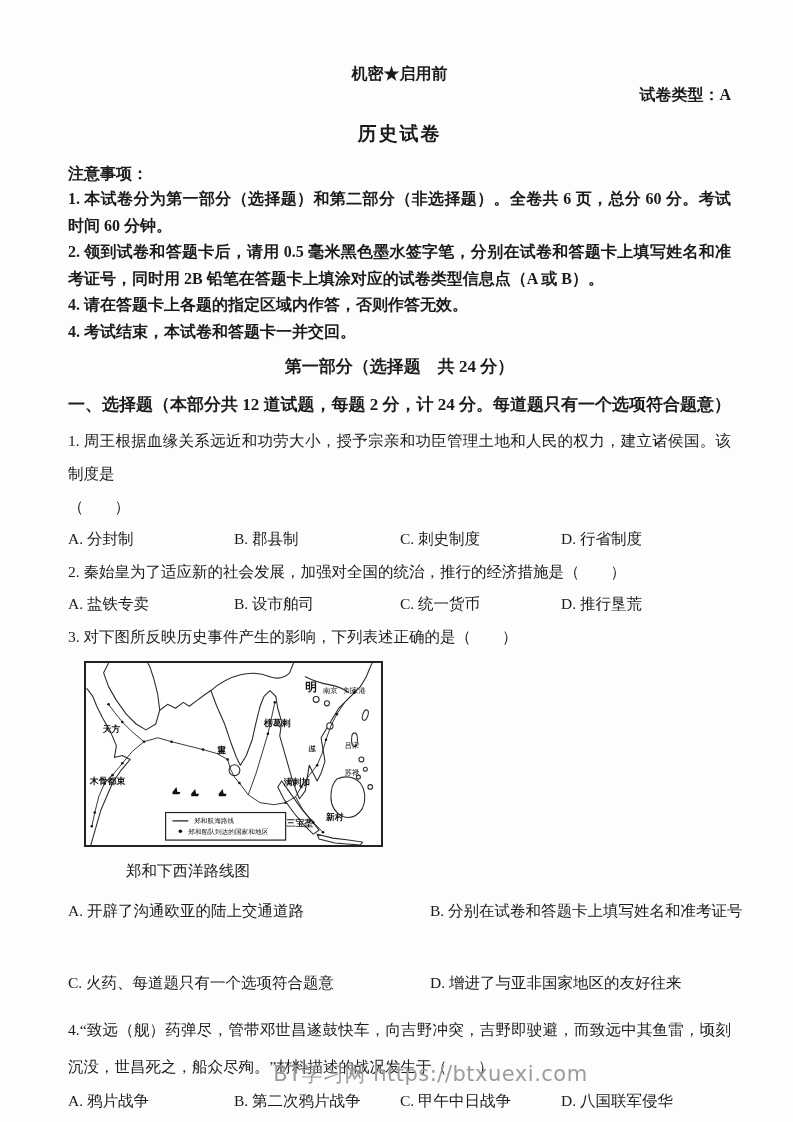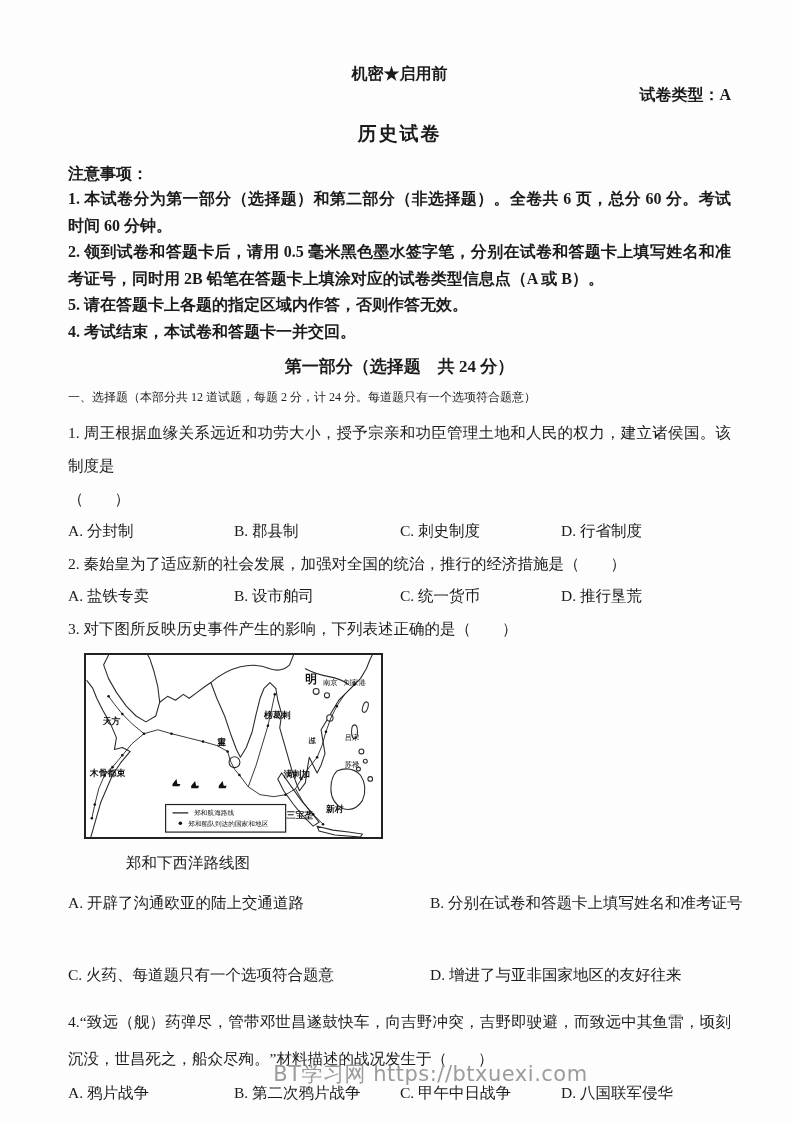--- a/index.html
+++ b/index.html
@@ -12,21 +12,21 @@
 
   .secrecy { font-weight:bold; font-size:16px; line-height:20px;text-align:center; }
   .paper-type { font-weight:bold; font-size:16px; text-align:right; margin-top:1px; line-height:20px; }
   .title { font-weight:bold; font-size:21px; text-align:center; margin-top:11px; letter-spacing:1px; }
   .subtitle { font-weight:bold; font-size:19px; text-align:center; margin-top:16px; letter-spacing:2px; }
 
   .notice-head { font-weight:bold; font-size:16px; margin-top:15px; line-height:24px; }
   .notice-item { font-weight:bold; font-size:16px; line-height:26.5px; text-align:justify; }
 
   .part-head { font-weight:bold; font-size:17px; text-align:center; margin-top:9px; line-height:26px; }
-  .section-intro { font-weight:normal; font-size:12px; margin-top:4px; line-height:26px; }
+  .section-intro { font-weight:bold; font-size:17px; margin-top:12px; line-height:26px; }
 
   .q-text { font-size:15.5px; line-height:33px; text-align:justify; }
   .q1-text { margin-top:6px; }
   .bracket-line { font-size:15.5px; line-height:33px; }
   .opts4 { display:grid; grid-template-columns:166px 166px 161px 1fr; font-size:15.5px; line-height:32px; }
   .opts2 { display:grid; grid-template-columns:330px 1fr; font-size:15.5px; line-height:40px; margin-top:8px;gap:32px; }
   .opt { white-space:nowrap; }
 
   .map-figure { margin:8px 0 0 16px; width:299px; height:186px; border:2px solid #222; background:#fff; }
   .map-figure svg { display:block; }
@@ -55,21 +55,21 @@
 
 <div class="page">
 
   <div class="secrecy">机密★启用前</div>
   <div class="paper-type">试卷类型：A</div>
   <div class="subtitle">历史试卷</div>
 
   <div class="notice-head">注意事项：</div>
   <div class="notice-item">1. 本试卷分为第一部分（选择题）和第二部分（非选择题）。全卷共 6 页，总分 60 分。考试时间 60 分钟。</div>
   <div class="notice-item">2. 领到试卷和答题卡后，请用 0.5 毫米黑色墨水签字笔，分别在试卷和答题卡上填写姓名和准考证号，同时用 2B 铅笔在答题卡上填涂对应的试卷类型信息点（A 或 B）。</div>
-  <div class="notice-item">5. 请在答题卡上各题的指定区域内作答，否则作答无效。</div>
+  <div class="notice-item">4. 请在答题卡上各题的指定区域内作答，否则作答无效。</div>
   <div class="notice-item">4. 考试结束，本试卷和答题卡一并交回。</div>
 
   <div class="part-head">第一部分（选择题　共 24 分）</div>
   <div class="section-intro">一、选择题（本部分共 12 道试题，每题 2 分，计 24 分。每道题只有一个选项符合题意）</div>
 
   <div>
     <div class="q-text q1-text">1. 周王根据血缘关系远近和功劳大小，授予宗亲和功臣管理土地和人民的权力，建立诸侯国。该制度是</div>
     <div class="bracket-line">（　　）</div>
     <div class="opts4">
       <span class="opt">A. 分封制</span>

